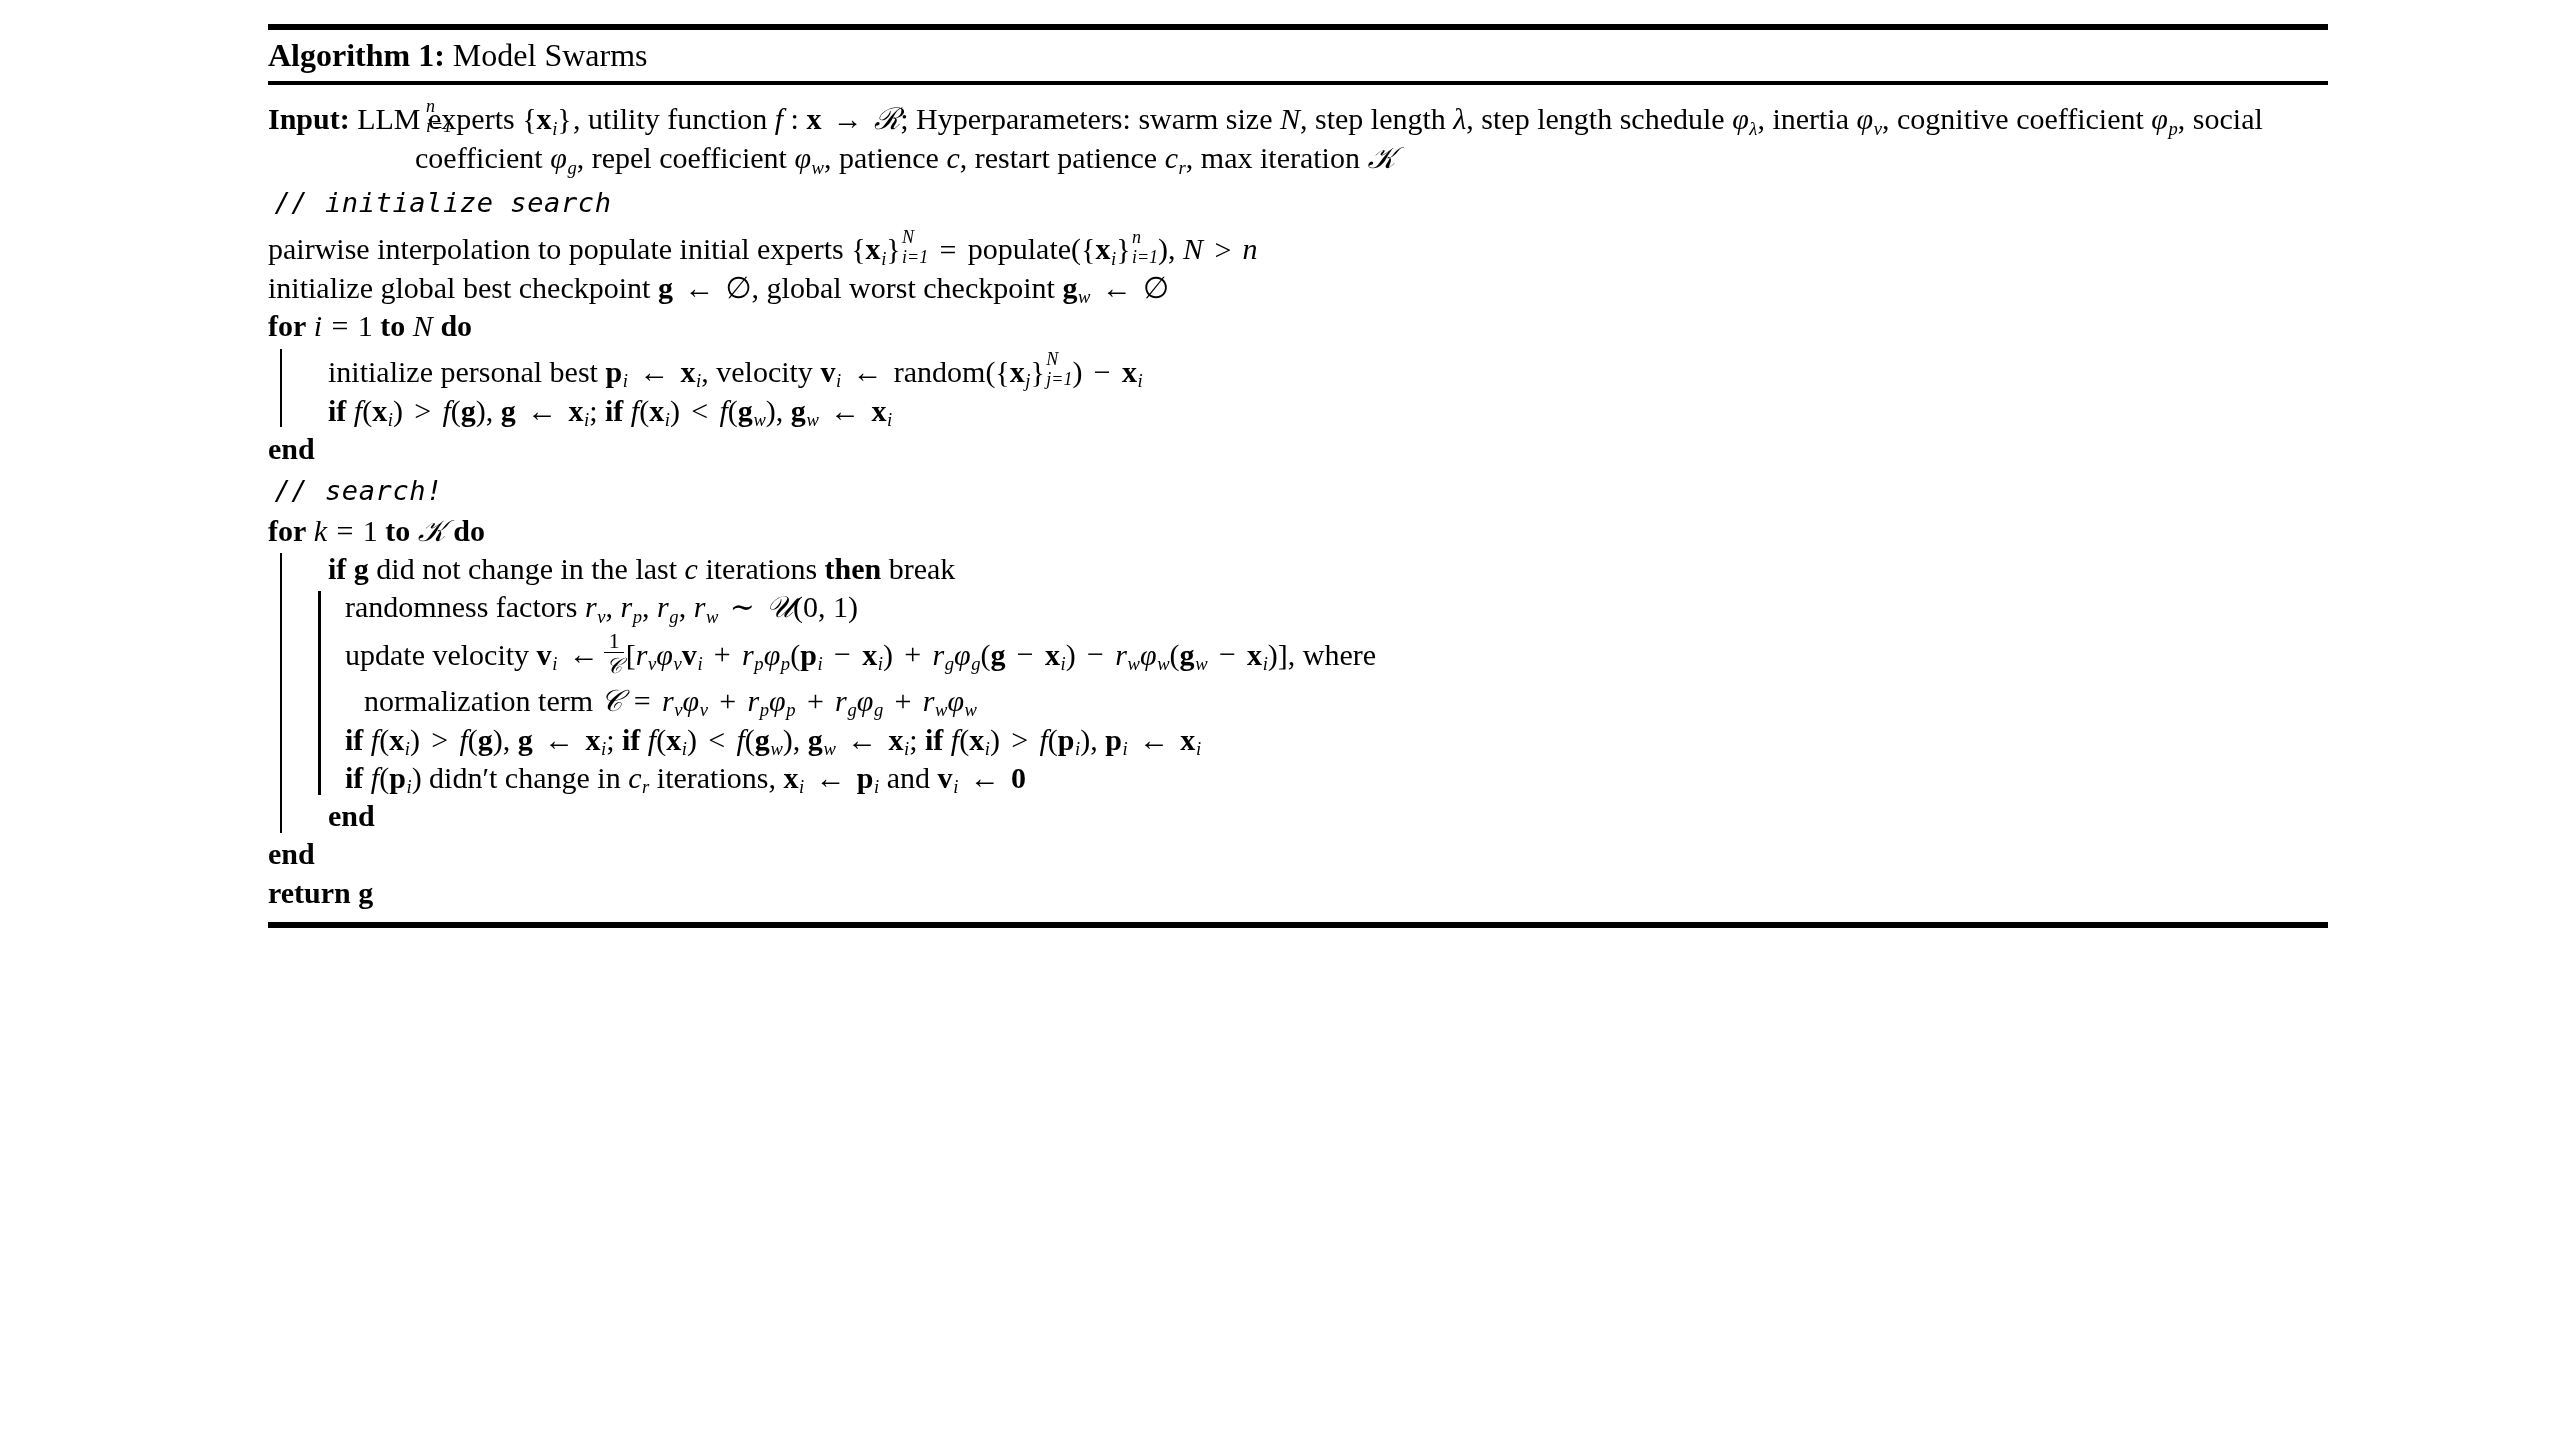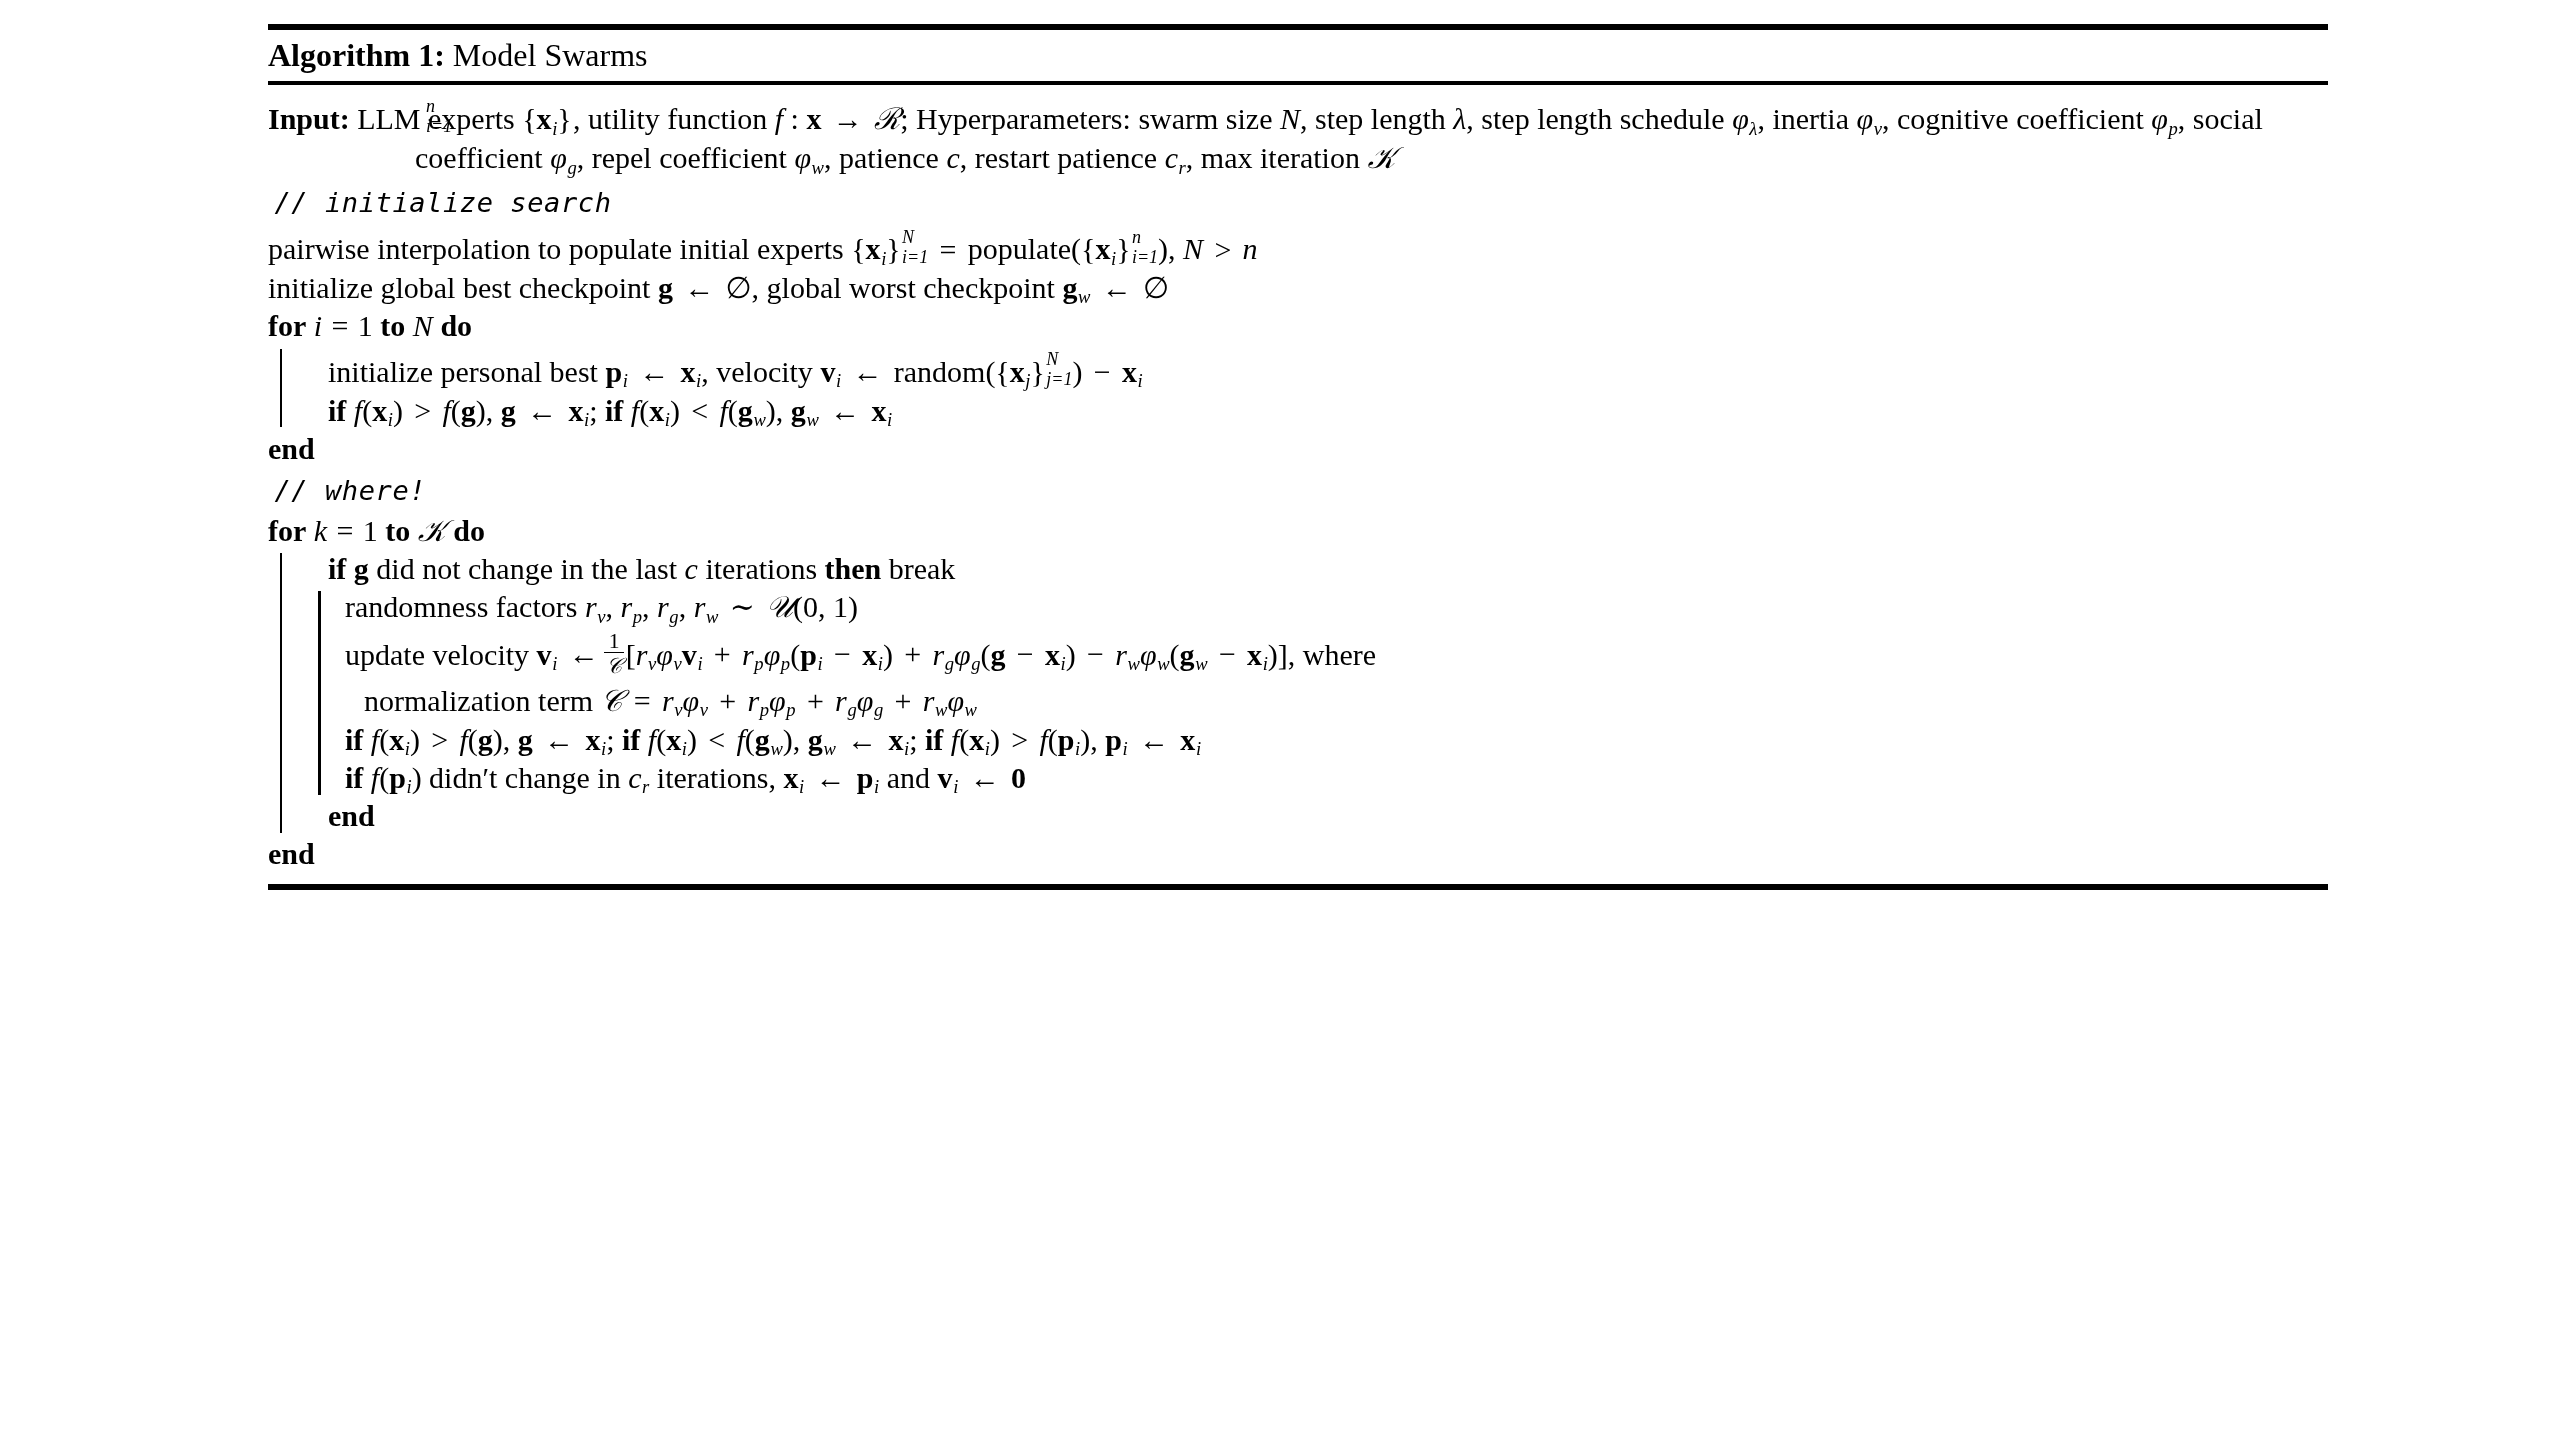--- a/index.html
+++ b/index.html
@@ -188,21 +188,21 @@
 
       <div class="line ind1">
         <b>if</b> <span class="mi">f</span>(<span class="mbf">x</span><sub class="s">i</sub>) <span class="op">&gt;</span> <span class="mi">f</span>(<span class="mbf">g</span>), <span class="mbf">g</span> <span class="op">←</span> <span class="mbf">x</span><sub class="s">i</sub>; <b>if</b> <span class="mi">f</span>(<span class="mbf">x</span><sub class="s">i</sub>) <span class="op">&lt;</span> <span class="mi">f</span>(<span class="mbf">g</span><sub class="s">w</sub>), <span class="mbf">g</span><sub class="s">w</sub> <span class="op">←</span> <span class="mbf">x</span><sub class="s">i</sub>
       </div>
     </div>
 
     <div class="line ind0">
       <b>end</b>
     </div>
 
-    <div class="line comment">// where!</div>
+    <div class="line comment">// search!</div>
 
     <div class="line ind0">
       <b>for</b> <span class="mi">k</span> <span class="opn">=</span> 1 <b>to</b> <span class="cal">𝒦</span> <b>do</b>
     </div>
 
     <div style="position:relative;">
       <div class="guide" style="left:11.5px; top:2.6px; bottom:2.6px;"></div>
 
       <div class="line ind1">
         <b>if g</b> did not change in the last <span class="mi">c</span> iterations <b>then</b> break
@@ -237,19 +237,22 @@
       <div class="line ind1">
         <b>end</b>
       </div>
 
     </div>
 
     <div class="line ind0">
       <b>end</b>
     </div>
 
+    <div class="line ind0">
+      <b>return</b> <b>g</b>
+    </div>
 
   </div>
 
   <div class="rule" style="margin-top:10.2px;"></div>
 
 </div>
 
 
 </body></html>

